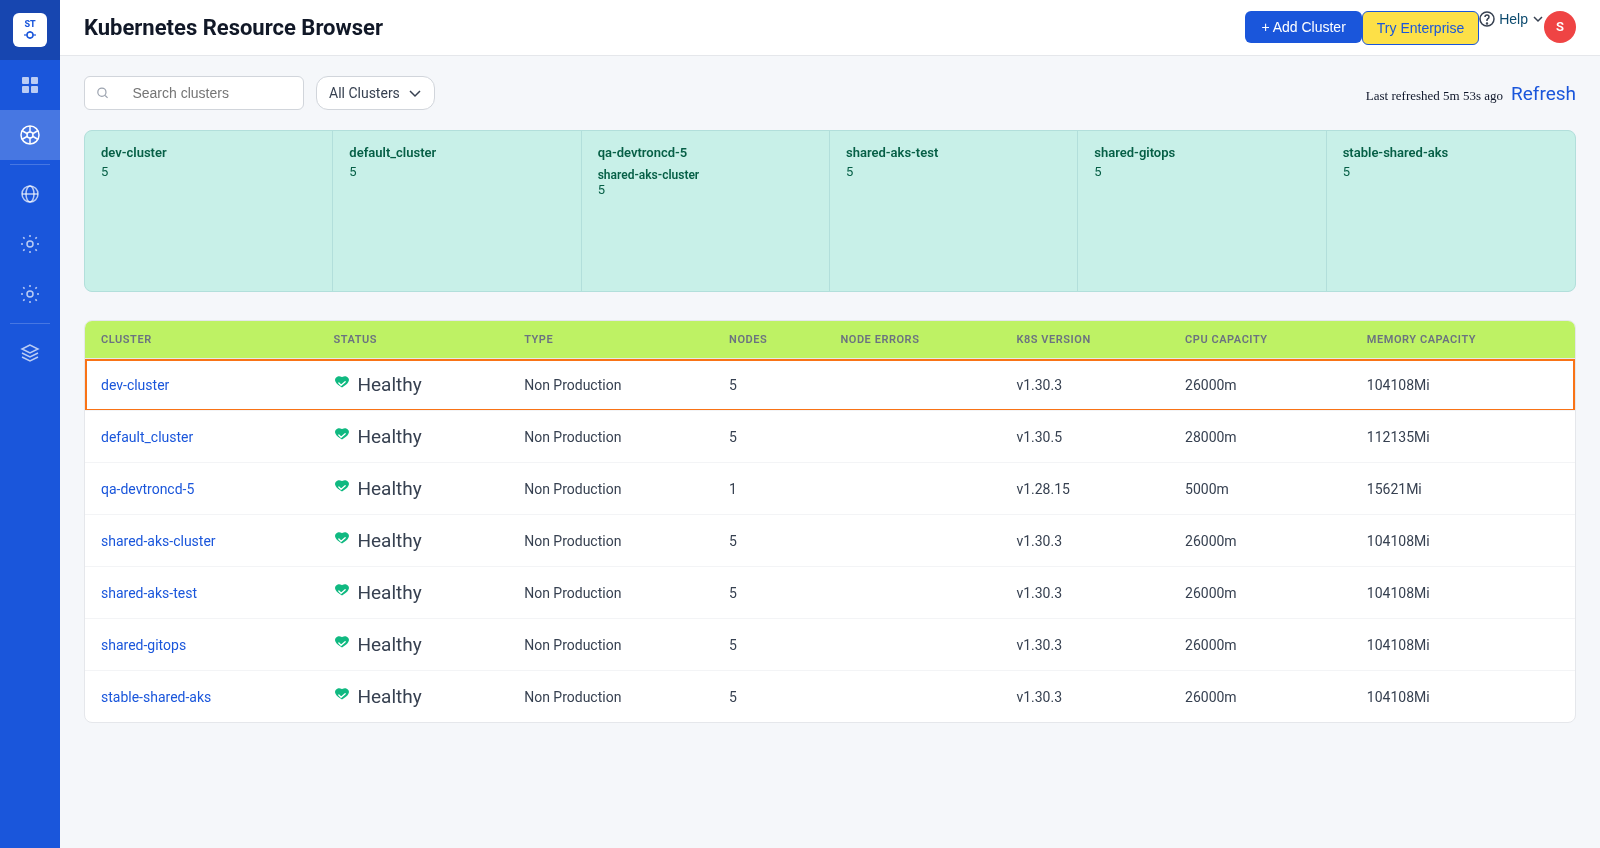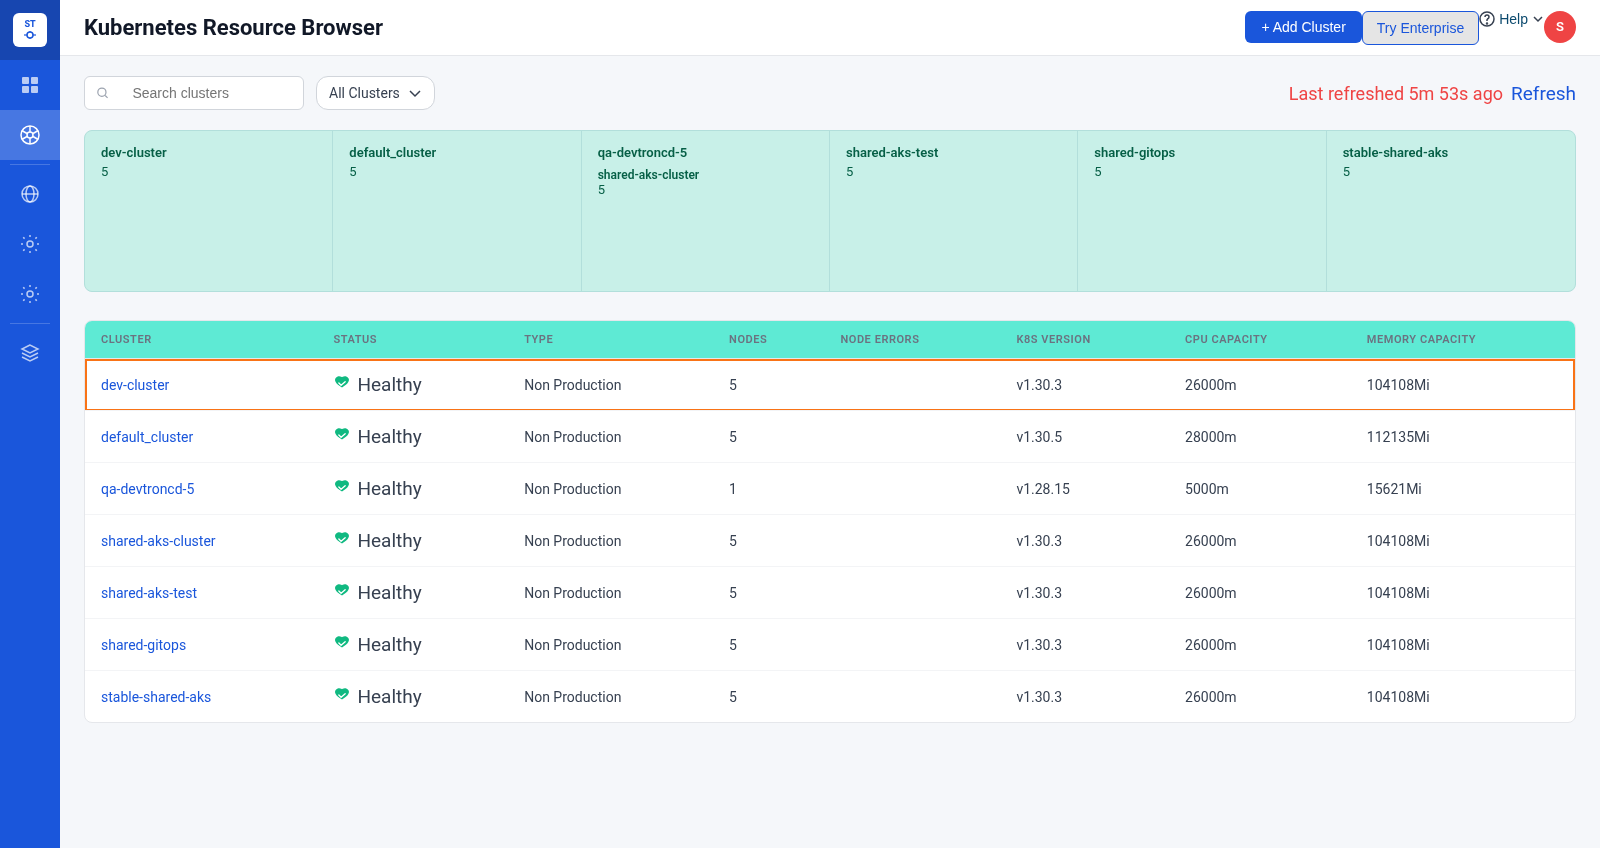--- a/index.html
+++ b/index.html
@@ -99,21 +99,21 @@
       border-radius: 6px;
       padding: 8px 16px;
       font-size: 14px;
       font-weight: 500;
       cursor: pointer;
       display: flex;
       align-items: center;
       gap: 6px;
     }
     .btn-try-enterprise {
-      background: #e5e5e5;
+      background: #fde047;
       color: #1a56db;
       border: 1.5px solid #1a56db;
       border-radius: 6px;
       padding: 8px 14px;
       font-size: 14px;
       font-weight: 500;
       cursor: pointer;
     }
     .btn-help {
       background: none;
@@ -183,22 +183,23 @@
       background: #fff;
       border: 1px solid #d1d5db;
       border-radius: 12px;
       padding: 8px 12px;
       gap: 8px;
       cursor: pointer;
       font-size: 14px;
       color: #374151;
     }
     .refresh-info {
-      font-size: 18px;
-      color: #ef4444;
+      font-size: 13px;
+      color: #0f172a;
+      font-family: Liberation Serif, serif;
     }
     .refresh-link {
       color: #1a56db;
       cursor: pointer;
       font-size: 19px;
       margin-left: 4px;
     }
 
     
     .section-title {
@@ -258,21 +259,21 @@
       border-bottom: 1px solid #e5e7eb;
     }
     .table thead th {
       padding: 12px 16px;
       font-size: 11px;
       font-weight: 600;
       color: #6b7280;
       text-align: left;
       letter-spacing: 0.05em;
       text-transform: uppercase;
-      background: #5eead4;
+      background: #bef264;
     }
     .table tbody tr {
       border-bottom: 1px solid #f3f4f6;
     }
     .table tbody tr:last-child {
       border-bottom: none;
     }
     .table tbody td {
       padding: 14px 16px;
       font-size: 14px;

